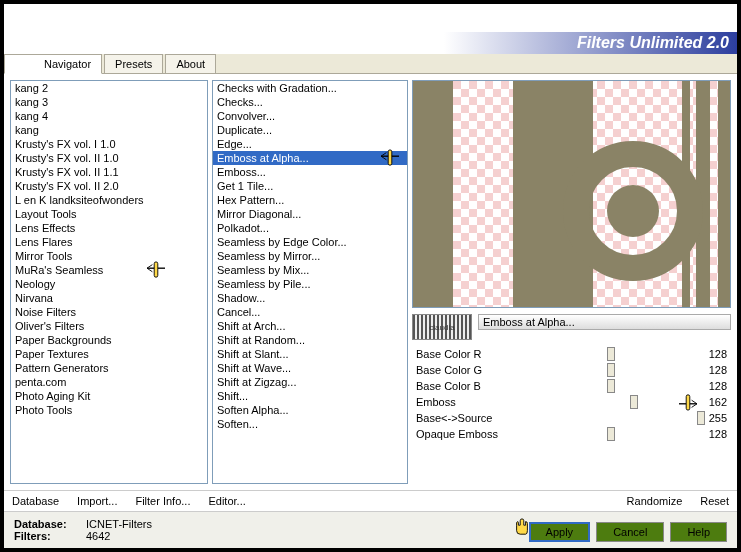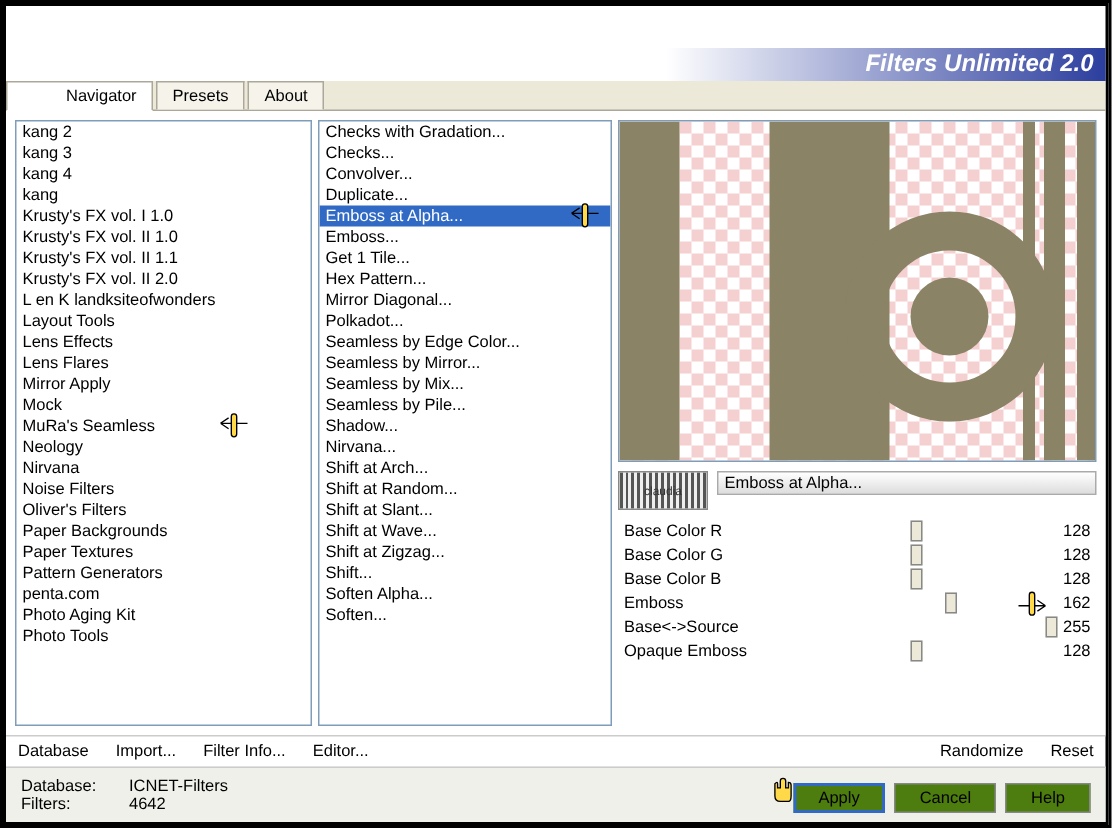--- a/index.html
+++ b/index.html
@@ -26,21 +26,21 @@
 .param-row { display: flex; align-items: center; padding: 1px 4px; position: relative; }
 .param-label { width: 100px; }
 .param-slider { flex: 1; height: 14px; position: relative; }
 .param-thumb { position: absolute; width: 8px; height: 14px; background: #ece9d8; border: 1px solid #888; top: 0; }
 .param-val { width: 30px; text-align: right; }
 .button-row { display: flex; padding: 4px 8px; gap: 18px; border-top: 1px solid #ccc; align-items: center; }
 .btn-link { background: none; border: none; font-weight: normal; cursor: pointer; font-size: 11px; }
 .bottom-bar { display: flex; padding: 6px 10px; background: #f0f0ea; border-top: 1px solid #ccc; align-items: flex-end; }
 .db-info { flex: 1; font-size: 11px; }
 .db-info div { display: flex; }
-.db-lbl { width: 72px; }
+.db-lbl { width: 72px; font-weight: bold; }
 .btn { padding: 3px 16px; background: #4d7c0f; border: 1px solid #888; cursor: pointer; margin-left: 6px; font-size: 11px; }
 .btn.default { border: 2px solid #316ac5; padding: 2px 15px; }
 .pointer { position: absolute; width: 22px; height: 18px; z-index: 10; pointer-events: none; }
 .pointer svg { width: 100%; height: 100%; }
 ::-webkit-scrollbar { width: 16px; }
 ::-webkit-scrollbar-track { background: #f1efe2; }
 ::-webkit-scrollbar-thumb { background: #c8c4ac; border: 1px solid #888; }
 ::-webkit-scrollbar-button { background: #ece9d8; border: 1px solid #888; height: 16px; }
 </style>
 </head>
@@ -63,55 +63,55 @@
         <div class="list-item">kang 4</div>
         <div class="list-item">kang</div>
         <div class="list-item">Krusty's FX vol. I 1.0</div>
         <div class="list-item">Krusty's FX vol. II 1.0</div>
         <div class="list-item">Krusty's FX vol. II 1.1</div>
         <div class="list-item">Krusty's FX vol. II 2.0</div>
         <div class="list-item">L en K landksiteofwonders</div>
         <div class="list-item">Layout Tools</div>
         <div class="list-item">Lens Effects</div>
         <div class="list-item">Lens Flares</div>
-        <div class="list-item">Mirror Apply</div>
-        <div class="list-item">Mock</div>
+        <div class="list-item">Mirror Tools</div>
         <div class="list-item">MuRa's Seamless<span><div class="pointer" style="transform: rotate(0deg); position: absolute; right: 40px; top: -2px;"><svg viewBox="0 0 24 20">
                 <path d="M2 8 L10 8 L10 3 Q10 1 12 1 Q14 1 14 3 L14 8 L22 8 L14 8 L14 16 Q14 18 12 18 Q10 18 10 16 L10 8 Z M2 8 L8 4 M2 8 L8 12" fill="#ffd948" stroke="#000" stroke-width="1"></path>
               </svg></div></span></div>
         <div class="list-item">Neology</div>
         <div class="list-item">Nirvana</div>
         <div class="list-item">Noise Filters</div>
         <div class="list-item">Oliver's Filters</div>
         <div class="list-item">Paper Backgrounds</div>
         <div class="list-item">Paper Textures</div>
         <div class="list-item">Pattern Generators</div>
         <div class="list-item">penta.com</div>
         <div class="list-item">Photo Aging Kit</div>
         <div class="list-item">Photo Tools</div>
       </div>
     <div class="list-panel panel2" id="filter-list">
         <div class="list-item">Checks with Gradation...</div>
         <div class="list-item">Checks...</div>
         <div class="list-item">Convolver...</div>
         <div class="list-item">Duplicate...</div>
+        <div class="list-item">Edge...</div>
         <div class="list-item selected">Emboss at Alpha...<span><div class="pointer" style="transform: rotate(0deg); position: absolute; right: 6px; top: -2px;"><svg viewBox="0 0 24 20">
                 <path d="M2 8 L10 8 L10 3 Q10 1 12 1 Q14 1 14 3 L14 8 L22 8 L14 8 L14 16 Q14 18 12 18 Q10 18 10 16 L10 8 Z M2 8 L8 4 M2 8 L8 12" fill="#ffd948" stroke="#000" stroke-width="1"></path>
               </svg></div></span></div>
         <div class="list-item">Emboss...</div>
         <div class="list-item">Get 1 Tile...</div>
         <div class="list-item">Hex Pattern...</div>
         <div class="list-item">Mirror Diagonal...</div>
         <div class="list-item">Polkadot...</div>
         <div class="list-item">Seamless by Edge Color...</div>
         <div class="list-item">Seamless by Mirror...</div>
         <div class="list-item">Seamless by Mix...</div>
         <div class="list-item">Seamless by Pile...</div>
         <div class="list-item">Shadow...</div>
-        <div class="list-item">Nirvana...</div>
+        <div class="list-item">Cancel...</div>
         <div class="list-item">Shift at Arch...</div>
         <div class="list-item">Shift at Random...</div>
         <div class="list-item">Shift at Slant...</div>
         <div class="list-item">Shift at Wave...</div>
         <div class="list-item">Shift at Zigzag...</div>
         <div class="list-item">Shift...</div>
         <div class="list-item">Soften Alpha...</div>
         <div class="list-item">Soften...</div>
       </div>
     <div class="panel3">

